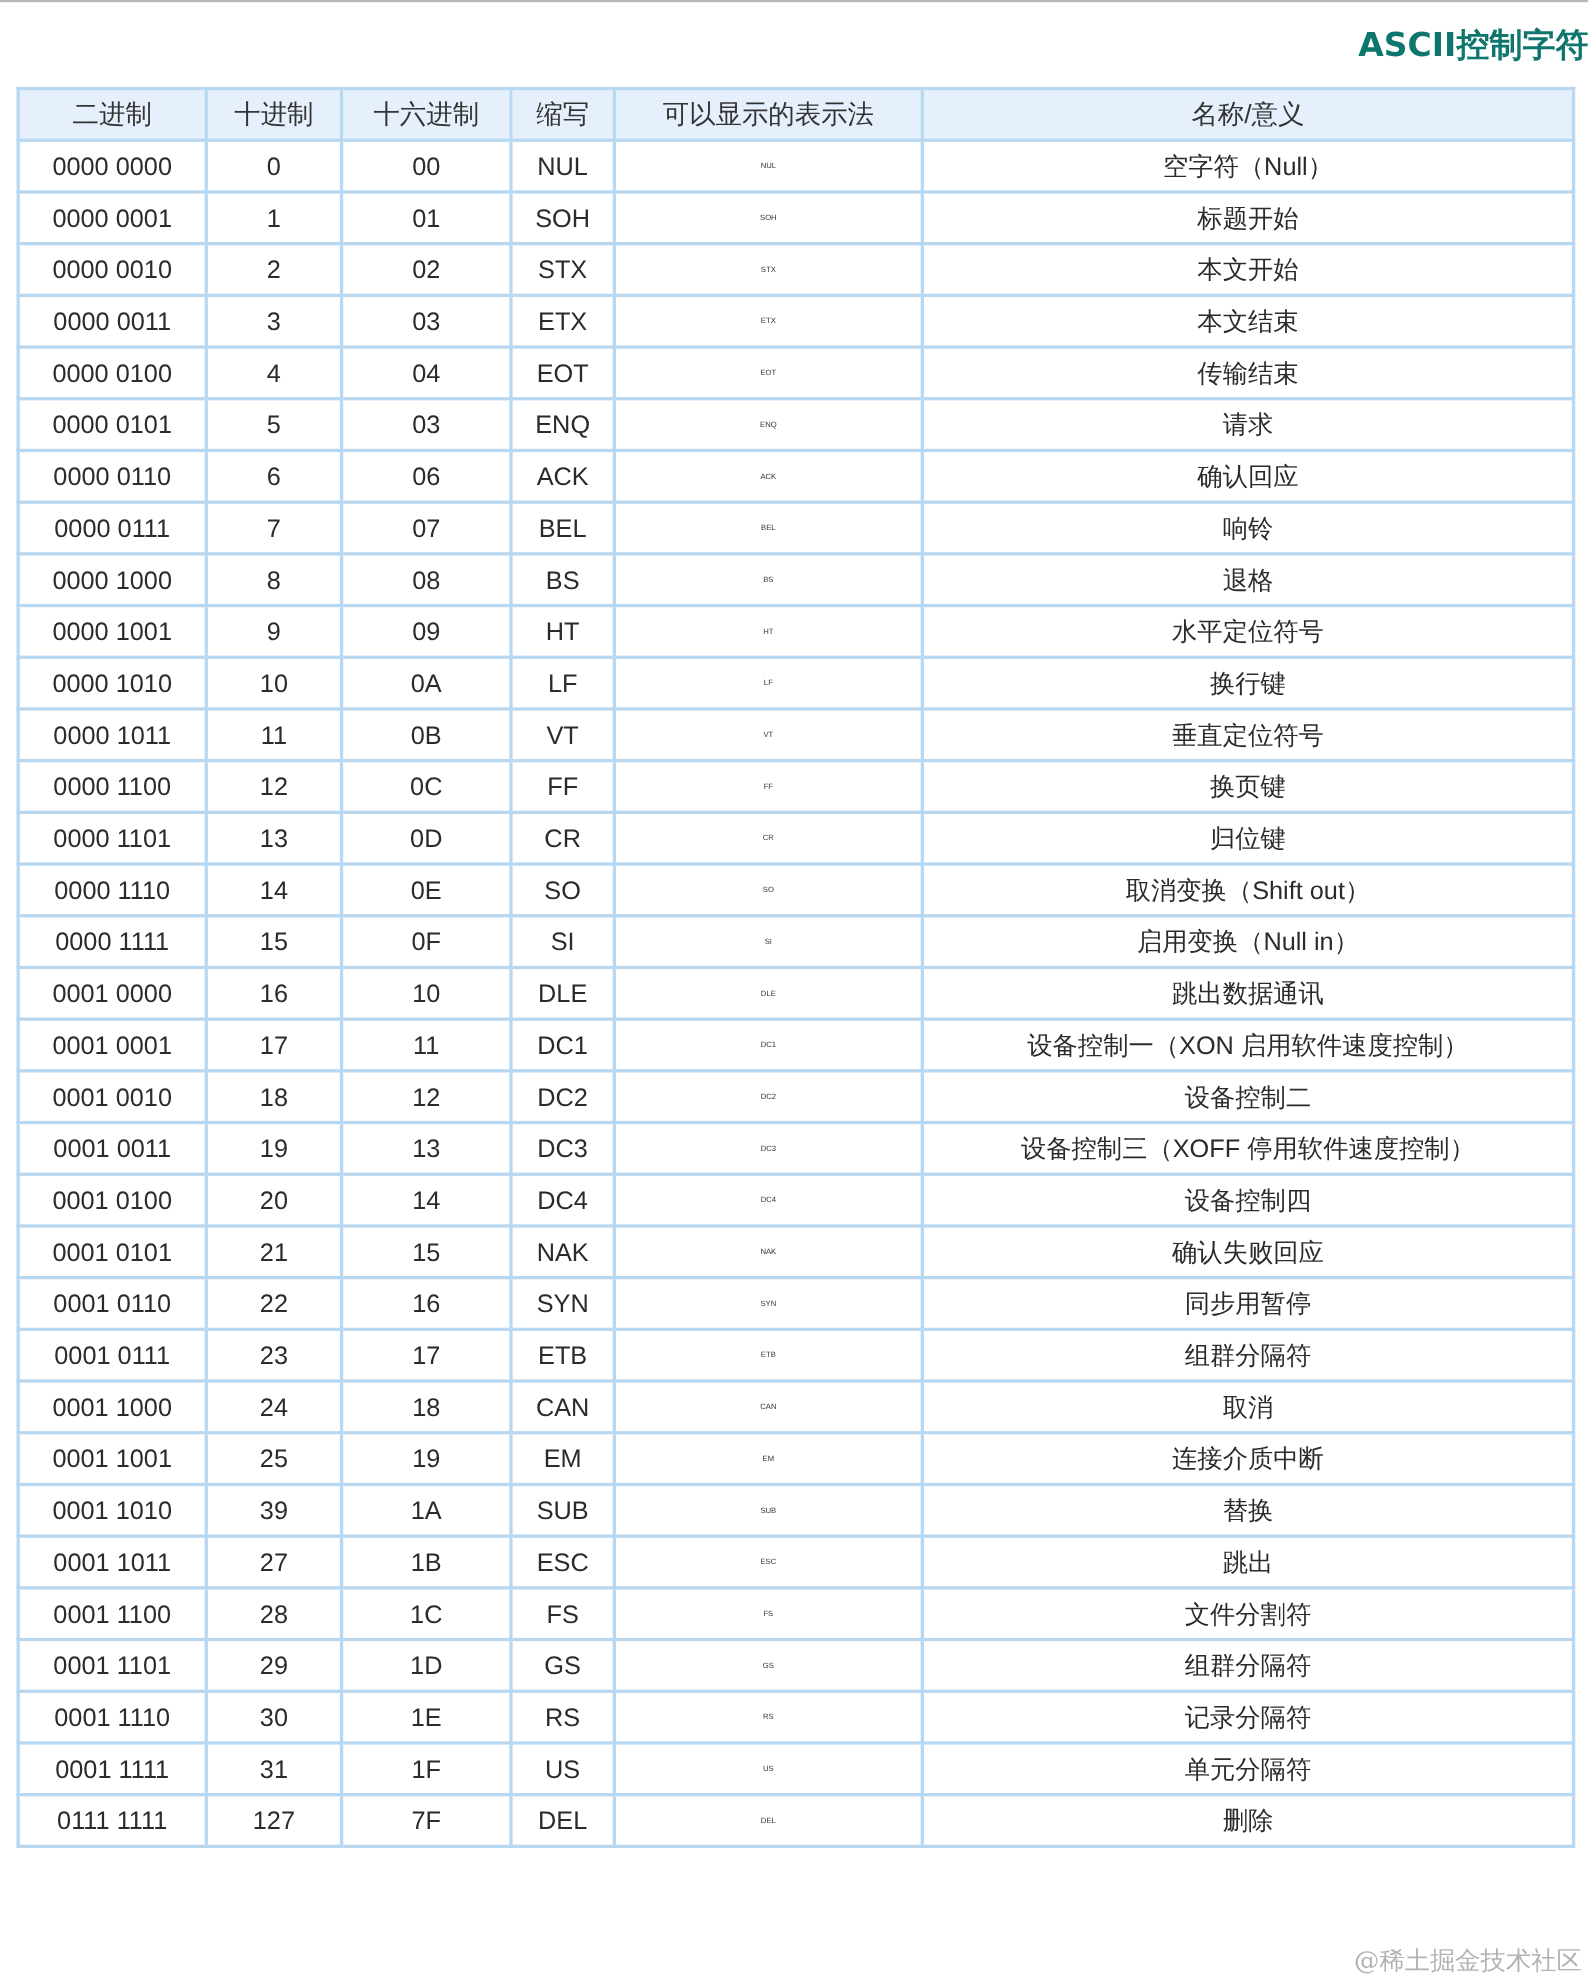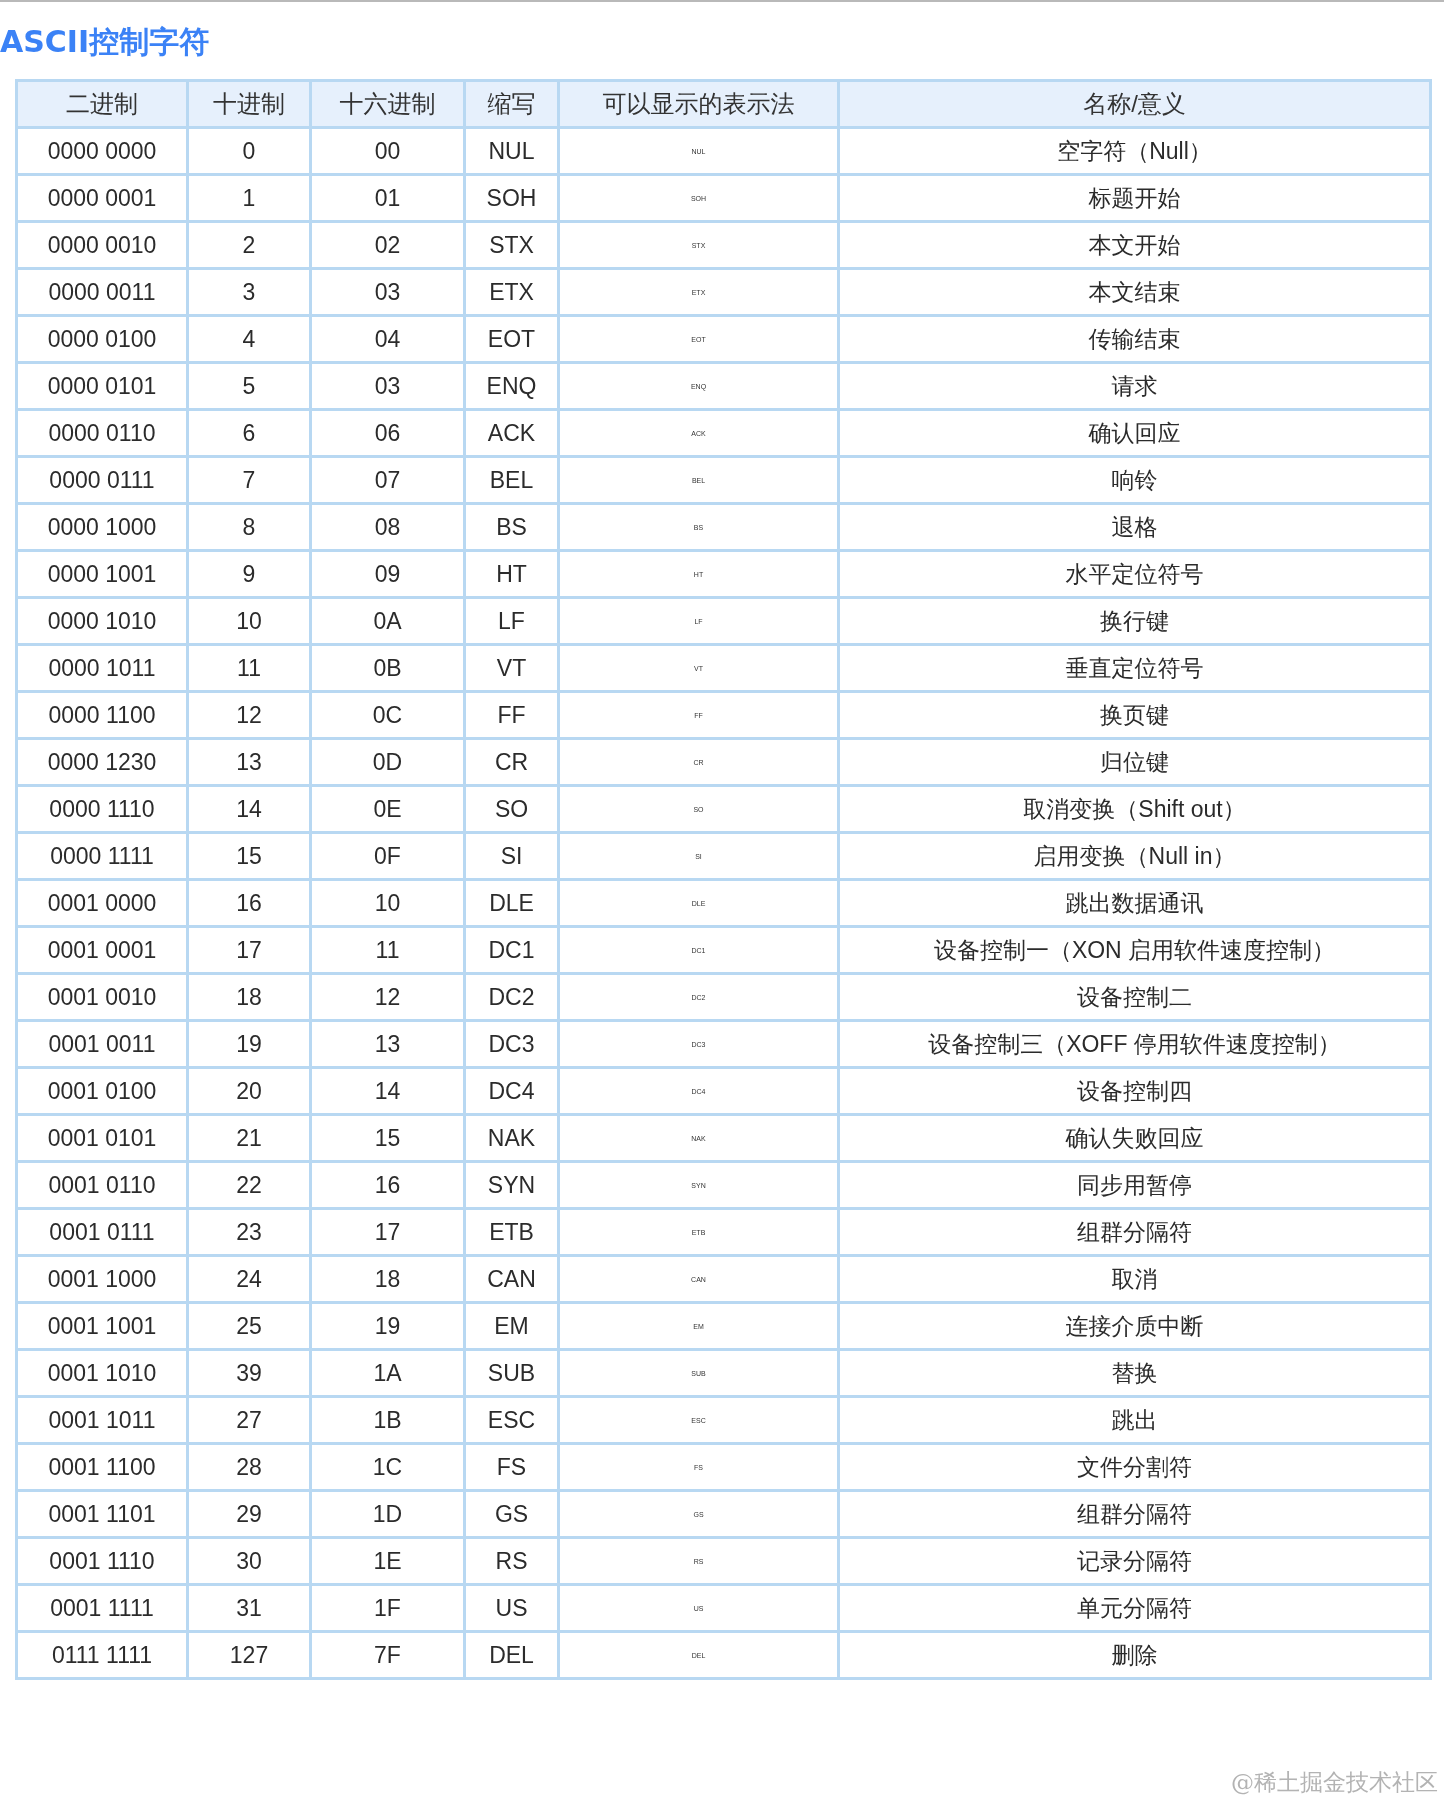--- a/index.html
+++ b/index.html
@@ -2,22 +2,22 @@
 <html><head>
 <meta charset="utf-8">
 <style>
   html, body { margin: 0; padding: 0; background: #ffffff; }
   body {
     width: 1444px; height: 1800px; position: relative; overflow: hidden;
     font-family: "Liberation Sans", "DejaVu Sans", sans-serif; color: #333333;
   }
   .top-rule { position: absolute; left: 0; top: 0; width: 1444px; height: 2px; background: #b9b9b9; }
   .title {
-    position: absolute; left: 0; top: 22px; width: 1444px; text-align: left;
-    font-size: 30px; font-weight: bold; color: #3b82f6; line-height: 40px;
+    position: absolute; left: 0; top: 22px; width: 1444px; text-align: right;
+    font-size: 30px; font-weight: bold; color: #0f766e; line-height: 40px;
     font-family: "DejaVu Sans", "Liberation Sans", sans-serif;
   }
   table.ascii {
     position: absolute; left: 15px; top: 79px;
     border-collapse: collapse; table-layout: fixed; width: 1414px;
   }
   table.ascii th, table.ascii td {
     border: 3px solid #b8d8f2; text-align: center; vertical-align: middle;
     padding: 0; overflow: hidden; white-space: nowrap;
   }
@@ -155,21 +155,21 @@
       </tr>
       <tr>
         <td>0000 1100</td>
         <td>12</td>
         <td>0C</td>
         <td>FF</td>
         <td class="glyph">FF</td>
         <td>换页键</td>
       </tr>
       <tr>
-        <td>0000 1230</td>
+        <td>0000 1101</td>
         <td>13</td>
         <td>0D</td>
         <td>CR</td>
         <td class="glyph">CR</td>
         <td>归位键</td>
       </tr>
       <tr>
         <td>0000 1110</td>
         <td>14</td>
         <td>0E</td>

